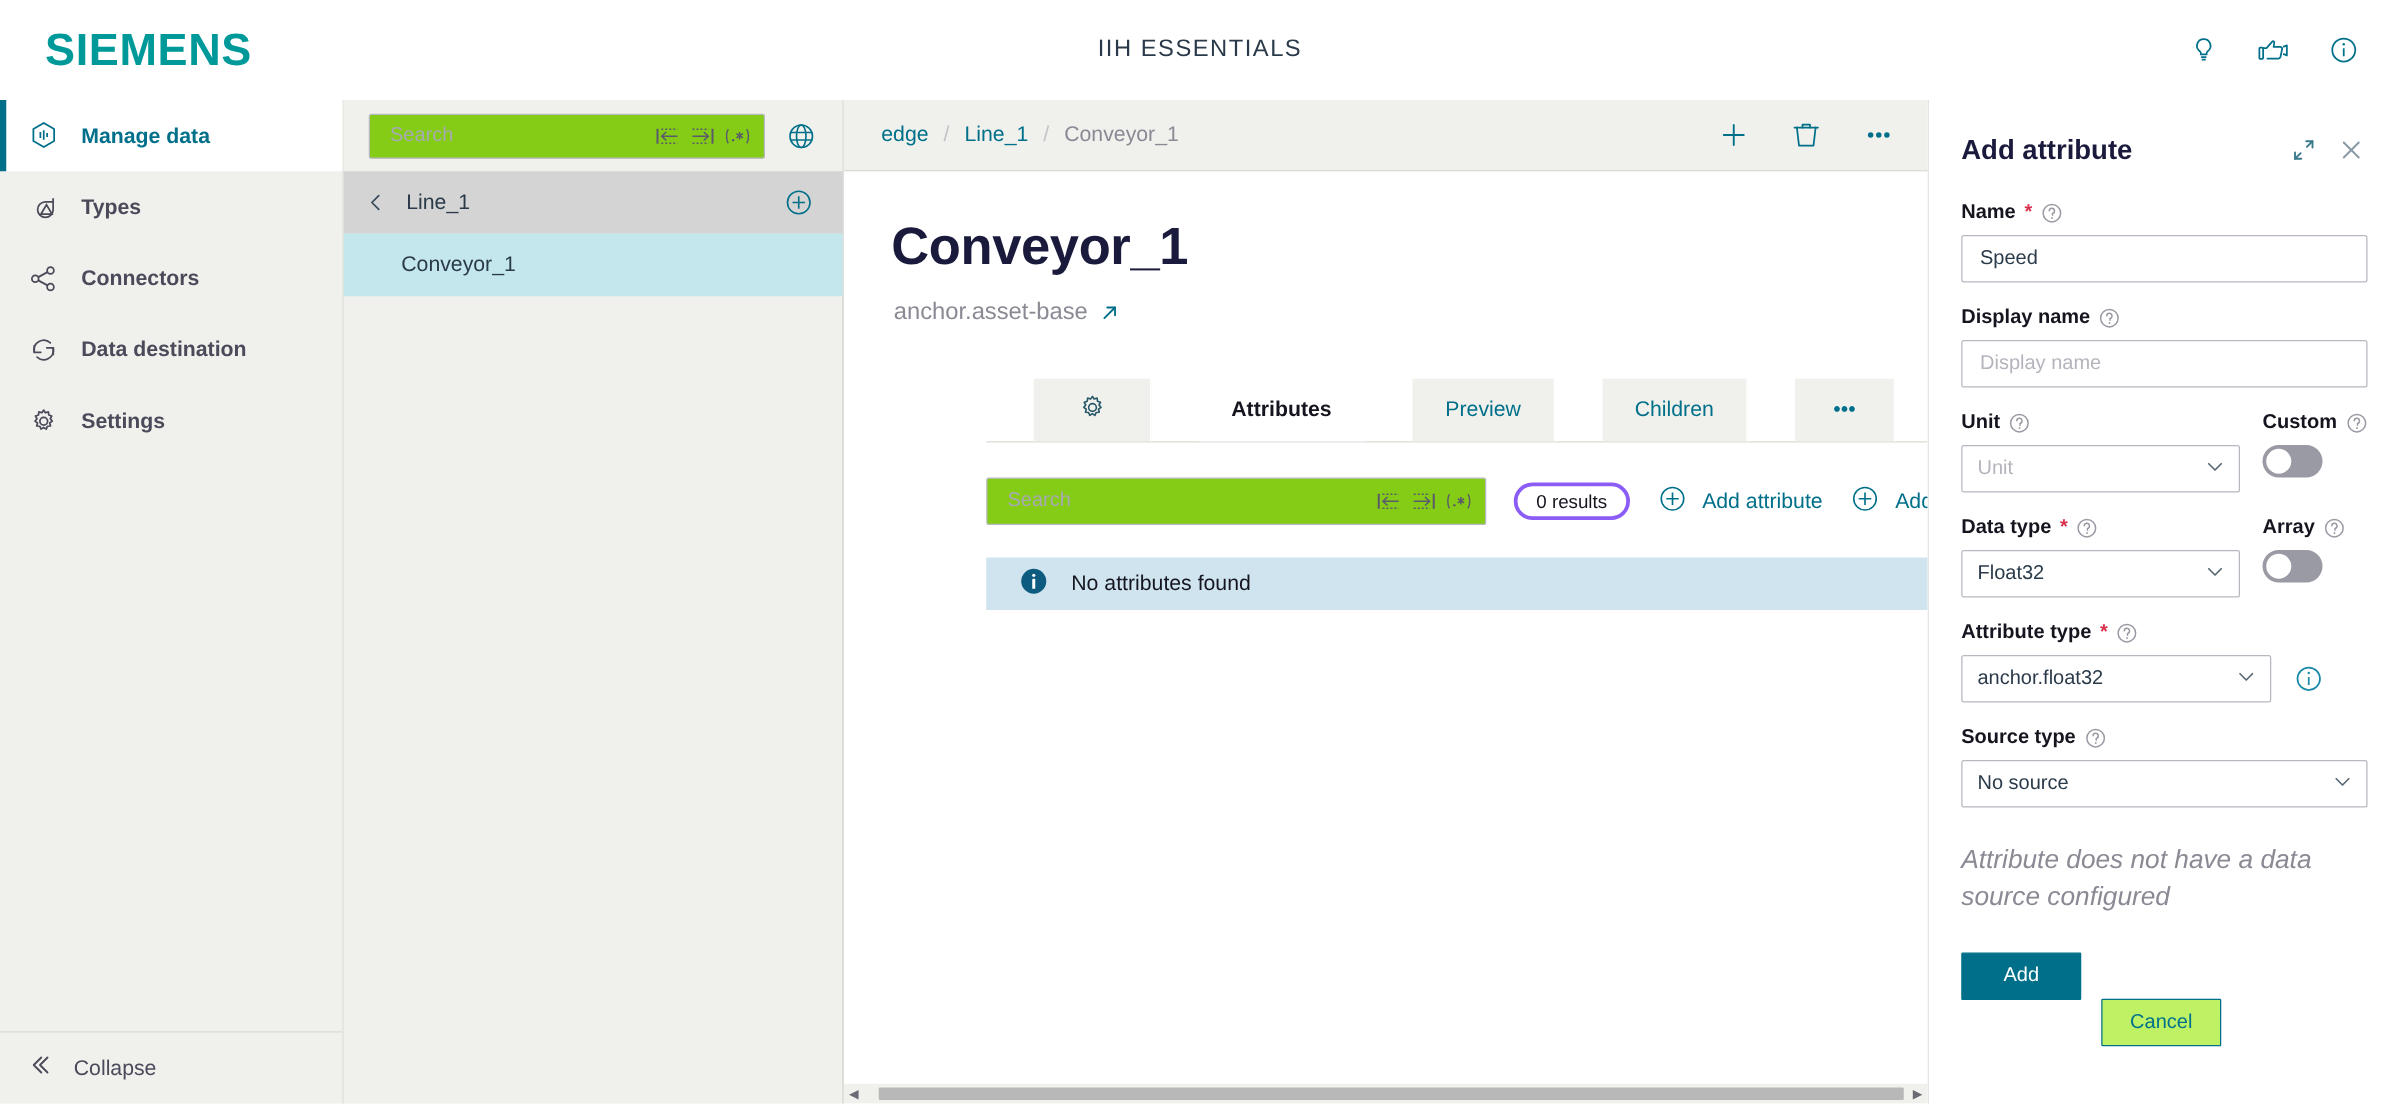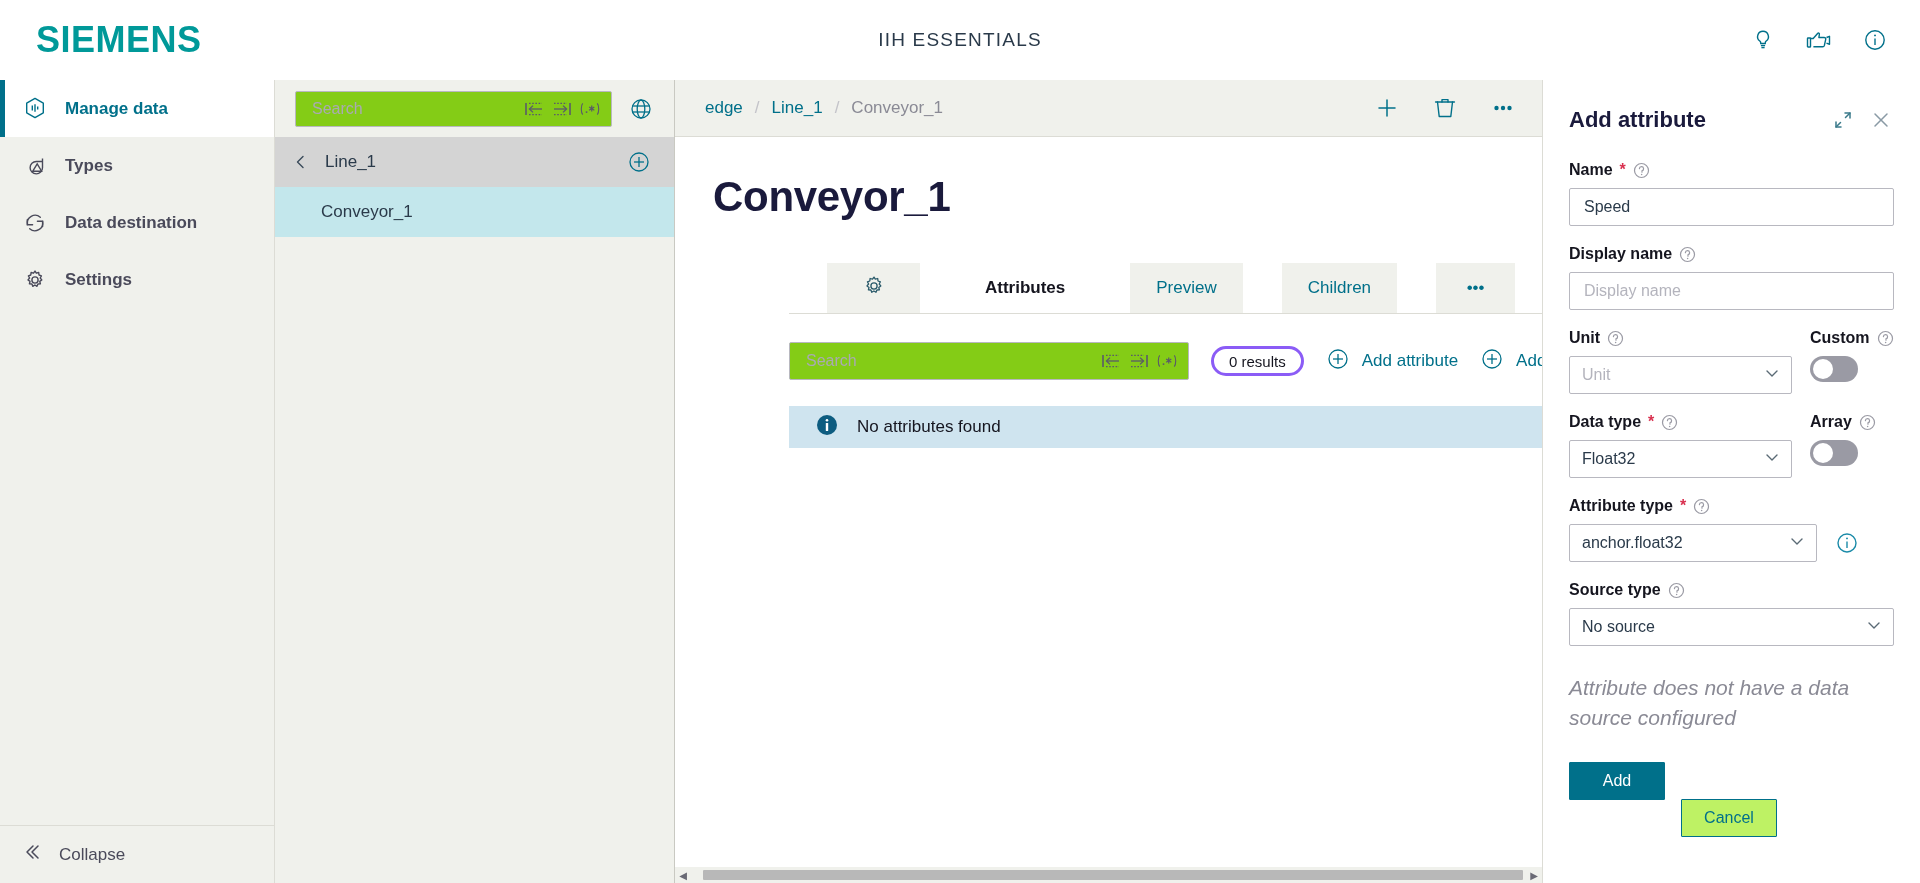--- a/index.html
+++ b/index.html
@@ -363,20 +363,32 @@
         <span>Manage data</span>
       </div>
       <div class="nav-item">
         <span class="nico">
           <svg width="26" height="26" viewBox="0 0 26 26" fill="none" stroke="#4a4a5a" stroke-width="1.4">
             <path d="M20.5 5.5v9.2a6.2 6.2 0 1 1-6.2-6.2h6.2z"></path>
             <path d="M10.8 18.2l4.4-7.4 4.4 7.4z"></path>
           </svg>
         </span>
         <span>Types</span>
+      </div>
+      <div class="nav-item">
+        <span class="nico">
+          <svg width="26" height="26" viewBox="0 0 26 26" fill="none" stroke="#4a4a5a" stroke-width="1.4">
+            <circle cx="18.4" cy="6.4" r="2.7"></circle>
+            <circle cx="6.2" cy="13" r="2.7"></circle>
+            <circle cx="18.4" cy="19.6" r="2.7"></circle>
+            <line x1="8.6" y1="11.7" x2="16" y2="7.7"></line>
+            <line x1="8.6" y1="14.3" x2="16" y2="18.3"></line>
+          </svg>
+        </span>
+        <span>Connectors</span>
       </div>
       <div class="nav-item">
         <span class="nico">
           <svg width="26" height="26" viewBox="0 0 26 26" fill="none" stroke="#4a4a5a" stroke-width="1.4" stroke-linecap="round">
             <path d="M5.4 14.6a7.8 7.8 0 0 1 12.9-7.3"></path>
             <path d="M20.6 11.4a7.8 7.8 0 0 1-12.9 7.3"></path>
             <polyline points="5.4,9.4 5.4,14.8 10.6,14.8" fill="none"></polyline>
             <polyline points="20.6,16.6 20.6,11.2 15.4,11.2" fill="none"></polyline>
           </svg>
         </span>
@@ -504,20 +516,29 @@
               <circle cx="7.5" cy="14" r="2.2"></circle>
               <circle cx="14" cy="14" r="2.2"></circle>
               <circle cx="20.5" cy="14" r="2.2"></circle>
             </svg>
           </span>
         </div>
       </div>
 
       <div class="content">
         <div class="page-title">Conveyor_1</div>
+        <div class="subtitle">
+          <span>anchor.asset-base</span>
+          <span class="extlink">
+            <svg width="16" height="16" viewBox="0 0 16 16" fill="none" stroke="#00708a" stroke-width="1.5" stroke-linecap="round" stroke-linejoin="round">
+              <line x1="3.5" y1="12.5" x2="12" y2="4"></line>
+              <polyline points="5.8,4 12,4 12,10.2"></polyline>
+            </svg>
+          </span>
+        </div>
 
         <div class="tabs">
           <div class="tab icon-tab">
             <span>
               <svg width="26" height="26" viewBox="0 0 26 26" fill="none" stroke="#2a5a6a" stroke-width="1.3" stroke-linejoin="round">
                 <circle cx="13" cy="13" r="3.1"></circle>
                 <path d="M13 4.1l1.3 2.1 2.4-.7.3 2.5 2.4.8-1.2 2.2 1.6 1.9-2 1.5.6 2.4-2.5.2-.9 2.3-2.1-1.3-2.1 1.3-.9-2.3-2.5-.2.6-2.4-2-1.5 1.6-1.9L6.4 8.8l2.4-.8.3-2.5 2.4.7z"></path>
               </svg>
             </span>
           </div>

